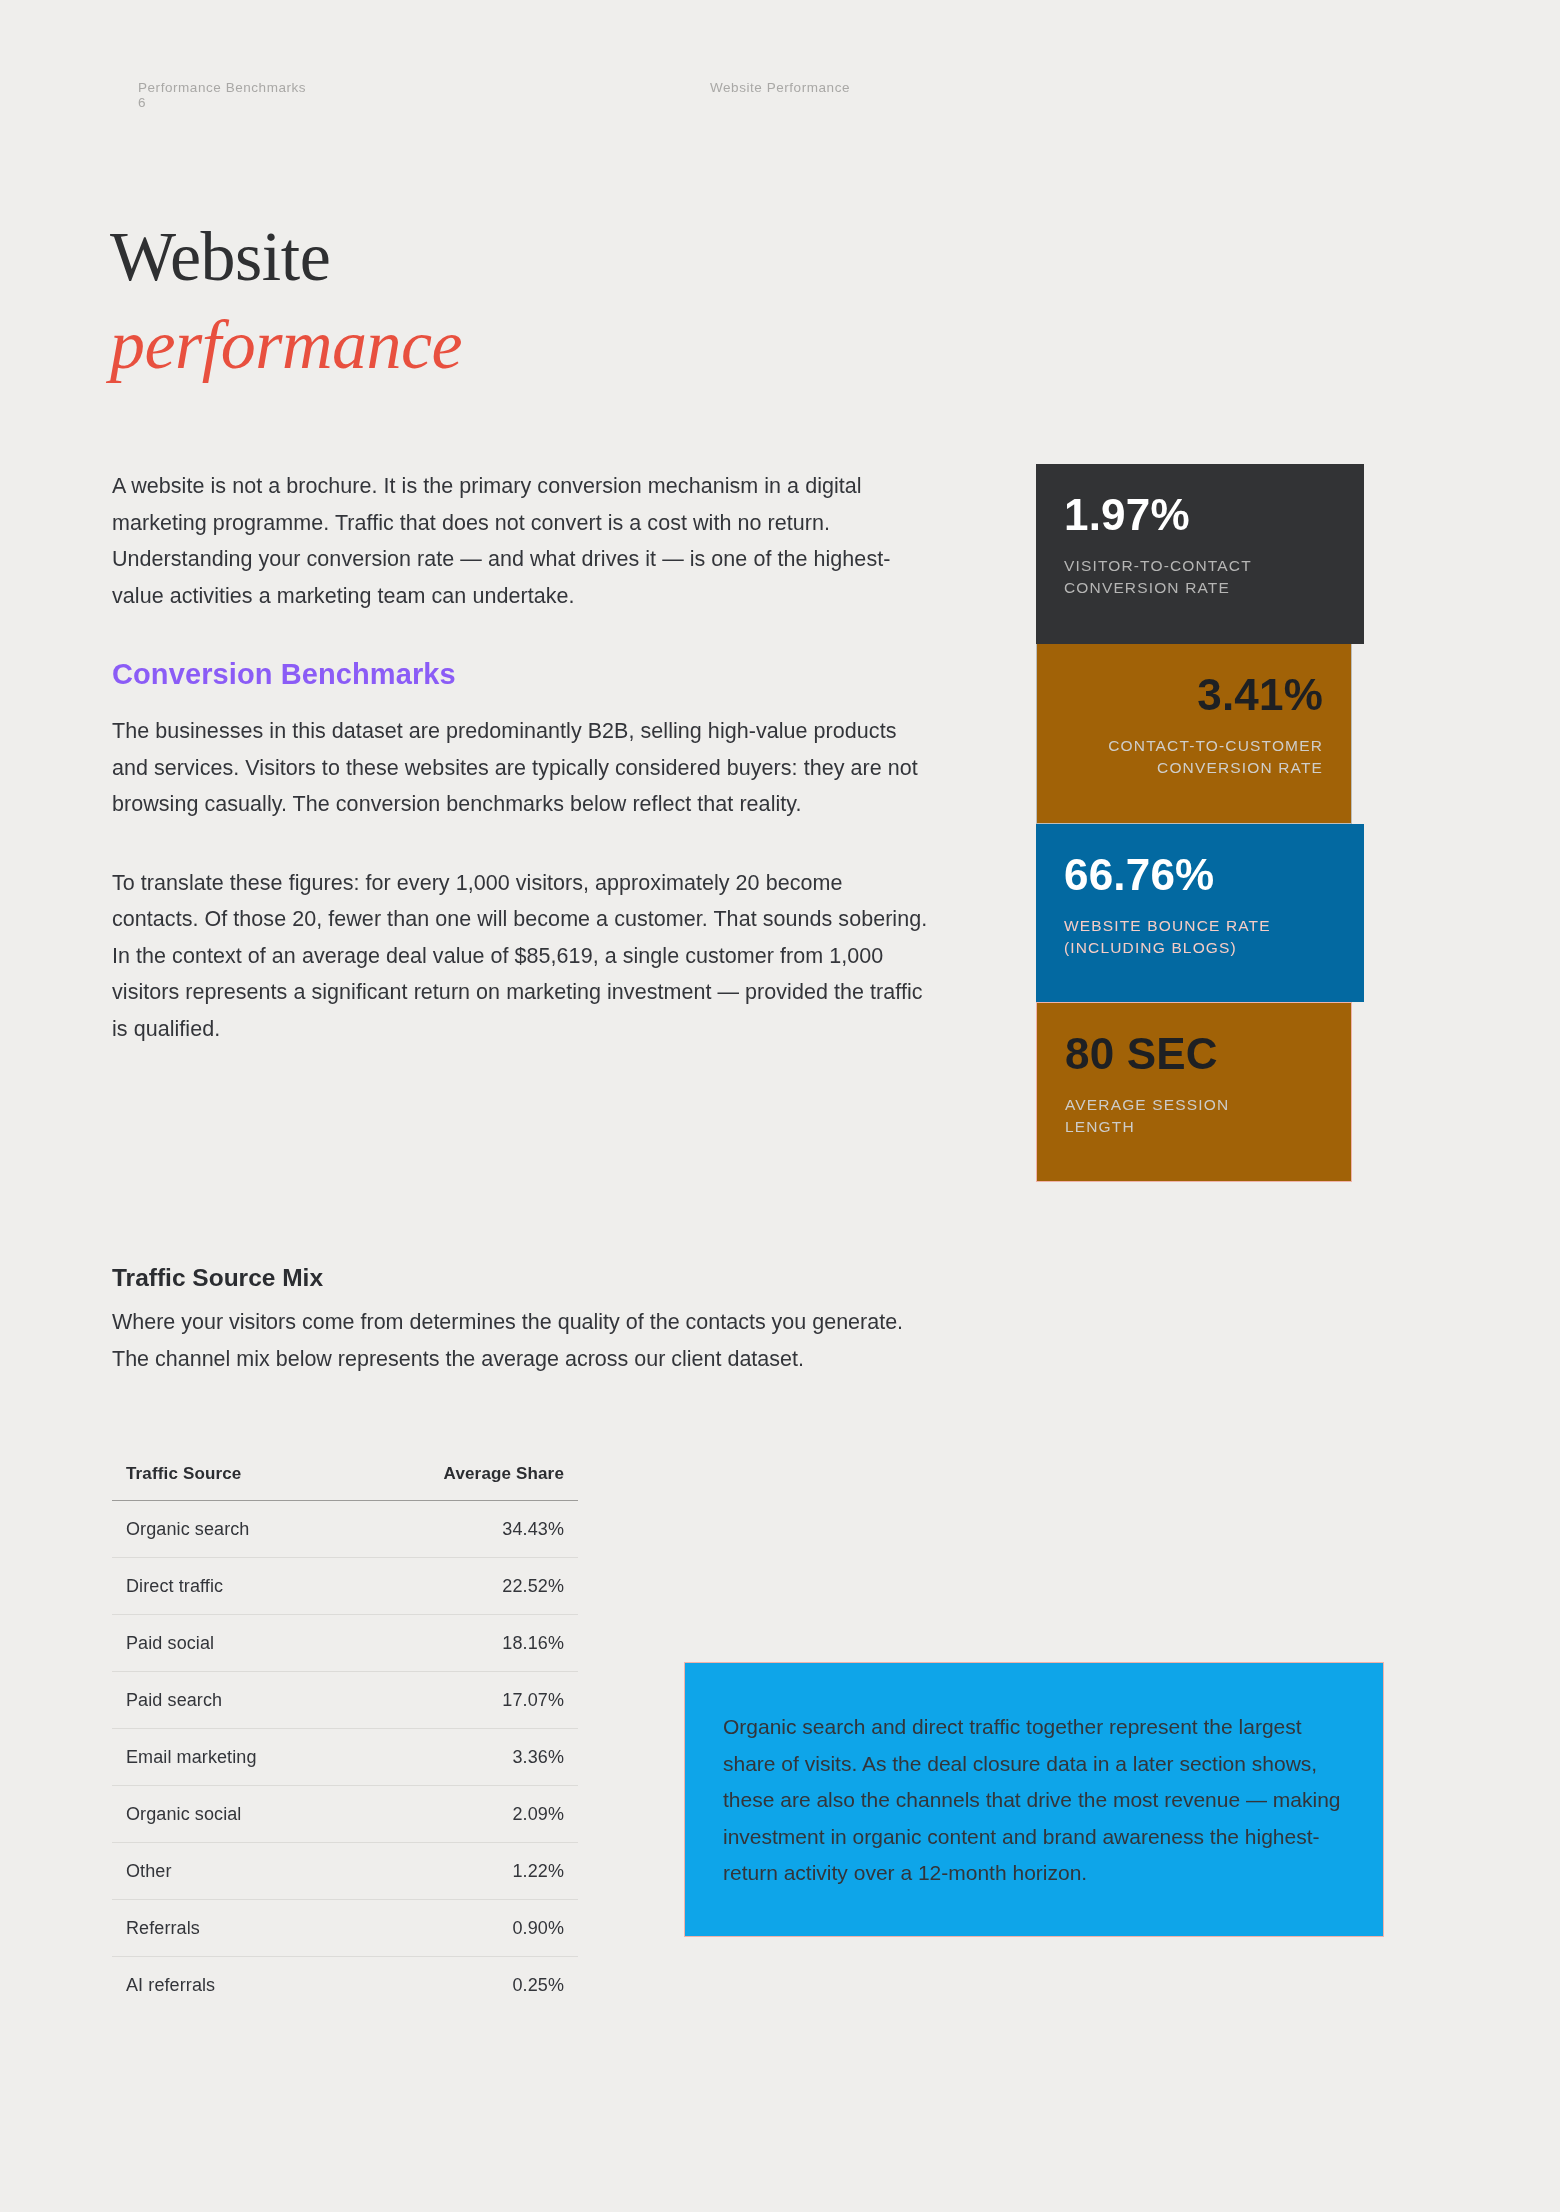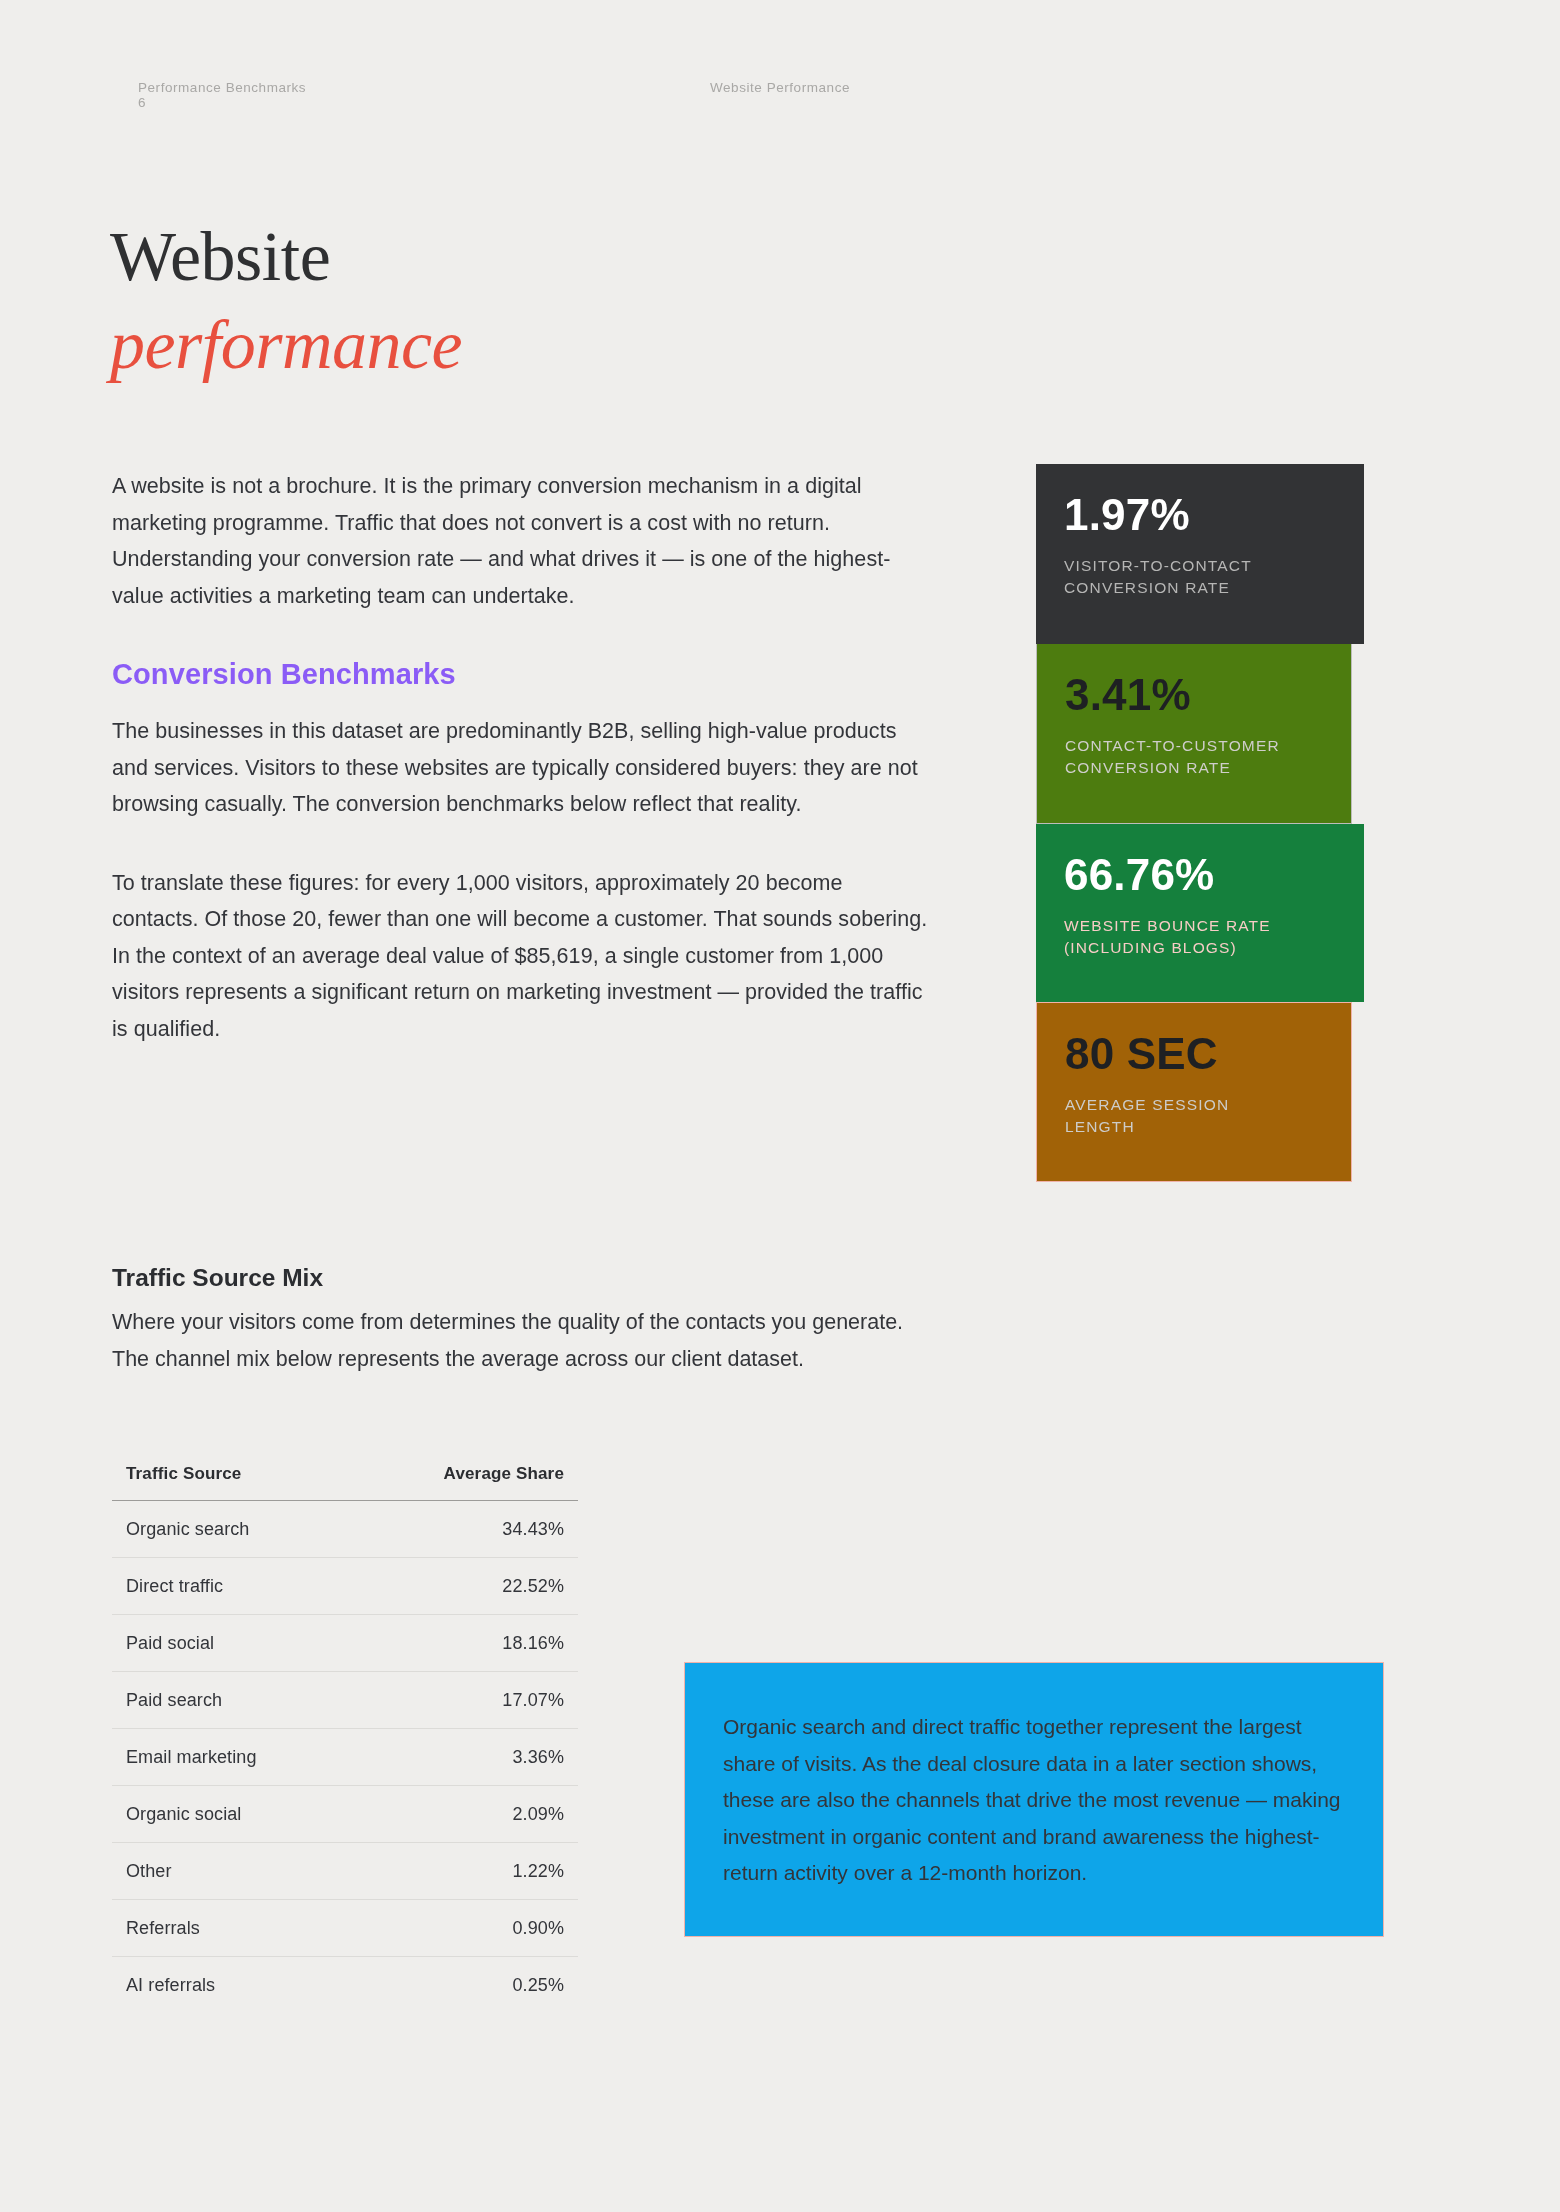--- a/index.html
+++ b/index.html
@@ -120,31 +120,32 @@
 
   .card--dark {
     background: #323335;
     width: 328px;
     height: 180px;
   }
   .card--dark .val { color: #ffffff; }
   .card--dark .lbl { color: #b6b6b5; }
 
   .card--light {
-    background: #4d7c0f;
+    background: #a16207;
     border: 1px solid #bdbdbb;
     border-top: none;
     width: 316px;
     height: 180px;
+    text-align: right;
   }
   .card--light .val { color: #1e2023; }
   .card--light .lbl { color: #cfcecb; }
 
   .card--red {
-    background: #15803d;
+    background: #0369a1;
     width: 328px;
     height: 178px;
   }
   .card--red .val { color: #ffffff; }
   .card--red .lbl { color: #f7cdc6; }
 
   .card--outline {
     background: #a16207;
     border: 1px solid #f0b3aa;
     width: 316px;

